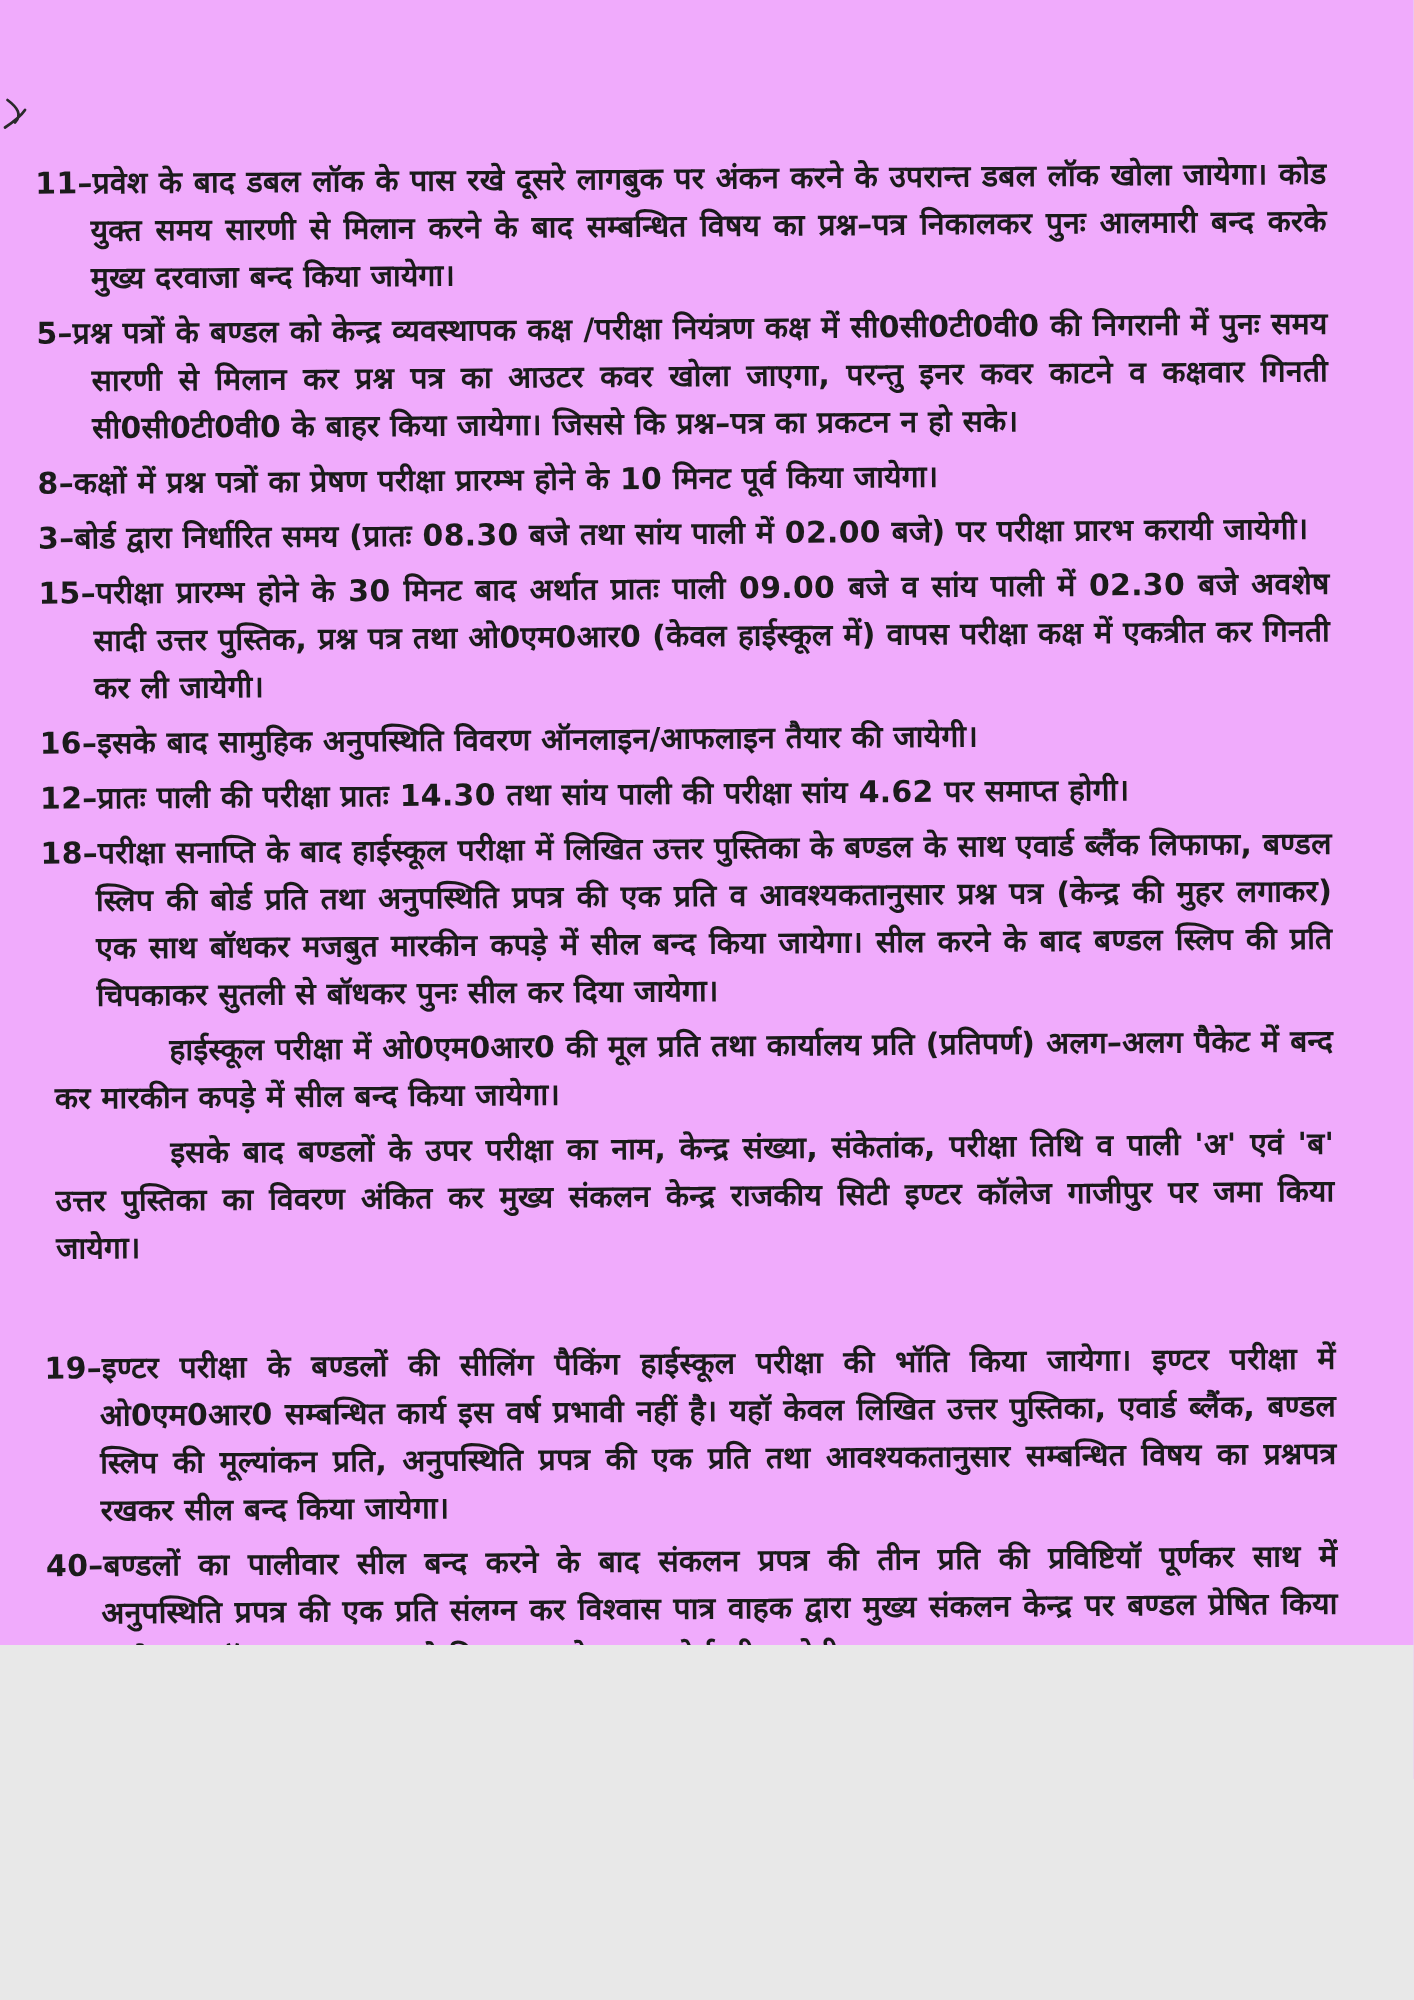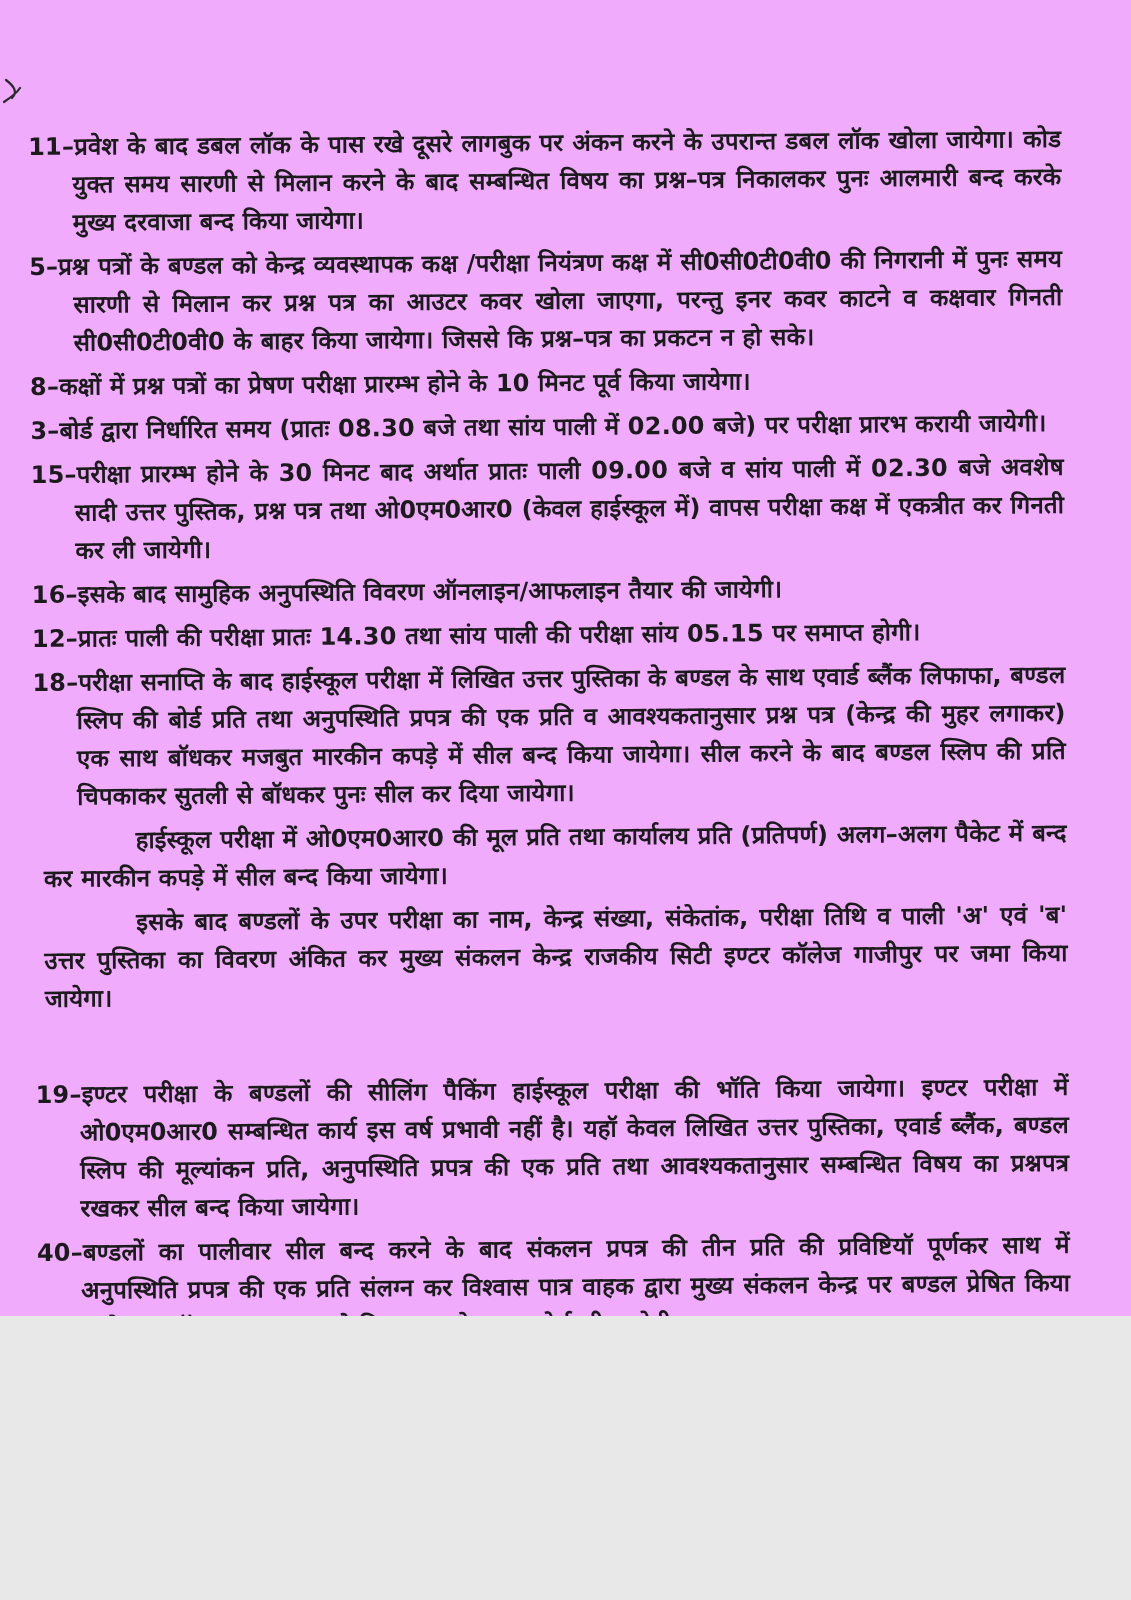--- a/index.html
+++ b/index.html
@@ -66,20 +66,20 @@
   </svg>
 
   <div class="scan-body">
 
   <p class="item hang"><span class="num">11–</span><span class="">प्रवेश के बाद डबल लॉक के पास रखे दूसरे लागबुक पर अंकन करने के उपरान्त डबल लॉक खोला जायेगा। कोड युक्त समय सारणी से मिलान करने के बाद सम्बन्धित विषय का प्रश्न–पत्र निकालकर पुनः आलमारी बन्द करके मुख्य दरवाजा बन्द किया जायेगा।</span></p>
       <p class="item hang"><span class="num">5–</span><span class="">प्रश्न पत्रों के बण्डल को केन्द्र व्यवस्थापक कक्ष /परीक्षा नियंत्रण कक्ष में सी0सी0टी0वी0 की निगरानी में पुनः समय सारणी से मिलान कर प्रश्न पत्र का आउटर कवर खोला जाएगा, परन्तु इनर कवर काटने व कक्षवार गिनती सी0सी0टी0वी0 के बाहर किया जायेगा। जिससे कि प्रश्न–पत्र का प्रकटन न हो सके।</span></p>
       <p class="item hang"><span class="num">8–</span><span class="">कक्षों में प्रश्न पत्रों का प्रेषण परीक्षा प्रारम्भ होने के </span><span class="b u">10 मिनट पूर्व</span><span class=""> किया जायेगा।</span></p>
       <p class="item hang"><span class="num">3–</span><span class="">बोर्ड द्वारा निर्धारित समय </span><span class="b ">(प्रातः 08.30 बजे तथा सांय पाली में 02.00 बजे)</span><span class=""> पर परीक्षा प्रारभ करायी जायेगी।</span></p>
       <p class="item hang"><span class="num">15–</span><span class="">परीक्षा प्रारम्भ होने के </span><span class="b ">30</span><span class=""> मिनट बाद अर्थात प्रातः पाली </span><span class="b ">09.00</span><span class=""> बजे व सांय पाली में </span><span class="b ">02.30</span><span class=""> बजे अवशेष सादी उत्तर पुस्तिक, प्रश्न पत्र तथा ओ0एम0आर0 (केवल हाईस्कूल में) वापस परीक्षा कक्ष में एकत्रीत कर गिनती कर ली जायेगी।</span></p>
       <p class="item hang"><span class="num">16–</span><span class="">इसके बाद सामुहिक अनुपस्थिति विवरण ऑनलाइन/आफलाइन तैयार की जायेगी।</span></p>
-      <p class="item hang"><span class="num">12–</span><span class="">प्रातः पाली की परीक्षा प्रातः </span><span class="b ">14.30</span><span class=""> तथा सांय पाली की परीक्षा सांय </span><span class="b ">05.15</span><span class=""> पर समाप्त होगी।</span></p>
+      <p class="item hang"><span class="num">12–</span><span class="">प्रातः पाली की परीक्षा प्रातः </span><span class="b ">14.30</span><span class=""> तथा सांय पाली की परीक्षा सांय </span><span class="b ">4.62</span><span class=""> पर समाप्त होगी।</span></p>
       <p class="item hang"><span class="num">18–</span><span class="">परीक्षा सनाप्ति के बाद हाईस्कूल परीक्षा में लिखित उत्तर पुस्तिका के बण्डल के साथ एवार्ड ब्लैंक लिफाफा, बण्डल स्लिप की बोर्ड प्रति तथा अनुपस्थिति प्रपत्र की एक प्रति व आवश्यकतानुसार प्रश्न पत्र (केन्द्र की मुहर लगाकर) एक साथ बॉधकर मजबुत मारकीन कपड़े में सील बन्द किया जायेगा। सील करने के बाद बण्डल स्लिप की प्रति चिपकाकर सुतली से बॉधकर पुनः सील कर दिया जायेगा।</span></p>
       <p class="item sub"><span class="">हाईस्कूल परीक्षा में ओ0एम0आर0 की मूल प्रति तथा कार्यालय प्रति (प्रतिपर्ण) अलग–अलग पैकेट में बन्द कर मारकीन कपड़े में सील बन्द किया जायेगा।</span></p>
       <p class="item sub"><span class="">इसके बाद बण्डलों के उपर परीक्षा का नाम, केन्द्र संख्या, संकेतांक, परीक्षा तिथि व पाली 'अ' एवं 'ब' उत्तर पुस्तिका का विवरण अंकित कर मुख्य संकलन केन्द्र राजकीय सिटी इण्टर कॉलेज गाजीपुर पर जमा किया जायेगा।</span></p>
       <p class="item hang gap"><span class="num">19–</span><span class="">इण्टर परीक्षा के बण्डलों की सीलिंग पैकिंग हाईस्कूल परीक्षा की भॉति किया जायेगा। इण्टर परीक्षा में ओ0एम0आर0 सम्बन्धित कार्य इस वर्ष प्रभावी नहीं है। यहॉ केवल लिखित उत्तर पुस्तिका, एवार्ड ब्लैंक, बण्डल स्लिप की मूल्यांकन प्रति, अनुपस्थिति प्रपत्र की एक प्रति तथा आवश्यकतानुसार सम्बन्धित विषय का प्रश्नपत्र रखकर सील बन्द किया जायेगा।</span></p>
       <p class="item hang"><span class="num">40–</span><span class="">बण्डलों का पालीवार सील बन्द करने के बाद संकलन प्रपत्र की तीन प्रति की प्रविष्टियॉ पूर्णकर साथ में अनुपस्थिति प्रपत्र की एक प्रति संलग्न कर विश्वास पात्र वाहक द्वारा मुख्य संकलन केन्द्र पर बण्डल प्रेषित किया जायेगा। यहॉ यह स्पष्ट करना है कि बण्डल के साथ फोर्स भी आयेगी।</span></p>
     </div>
 </div>
 
 </body></html>

